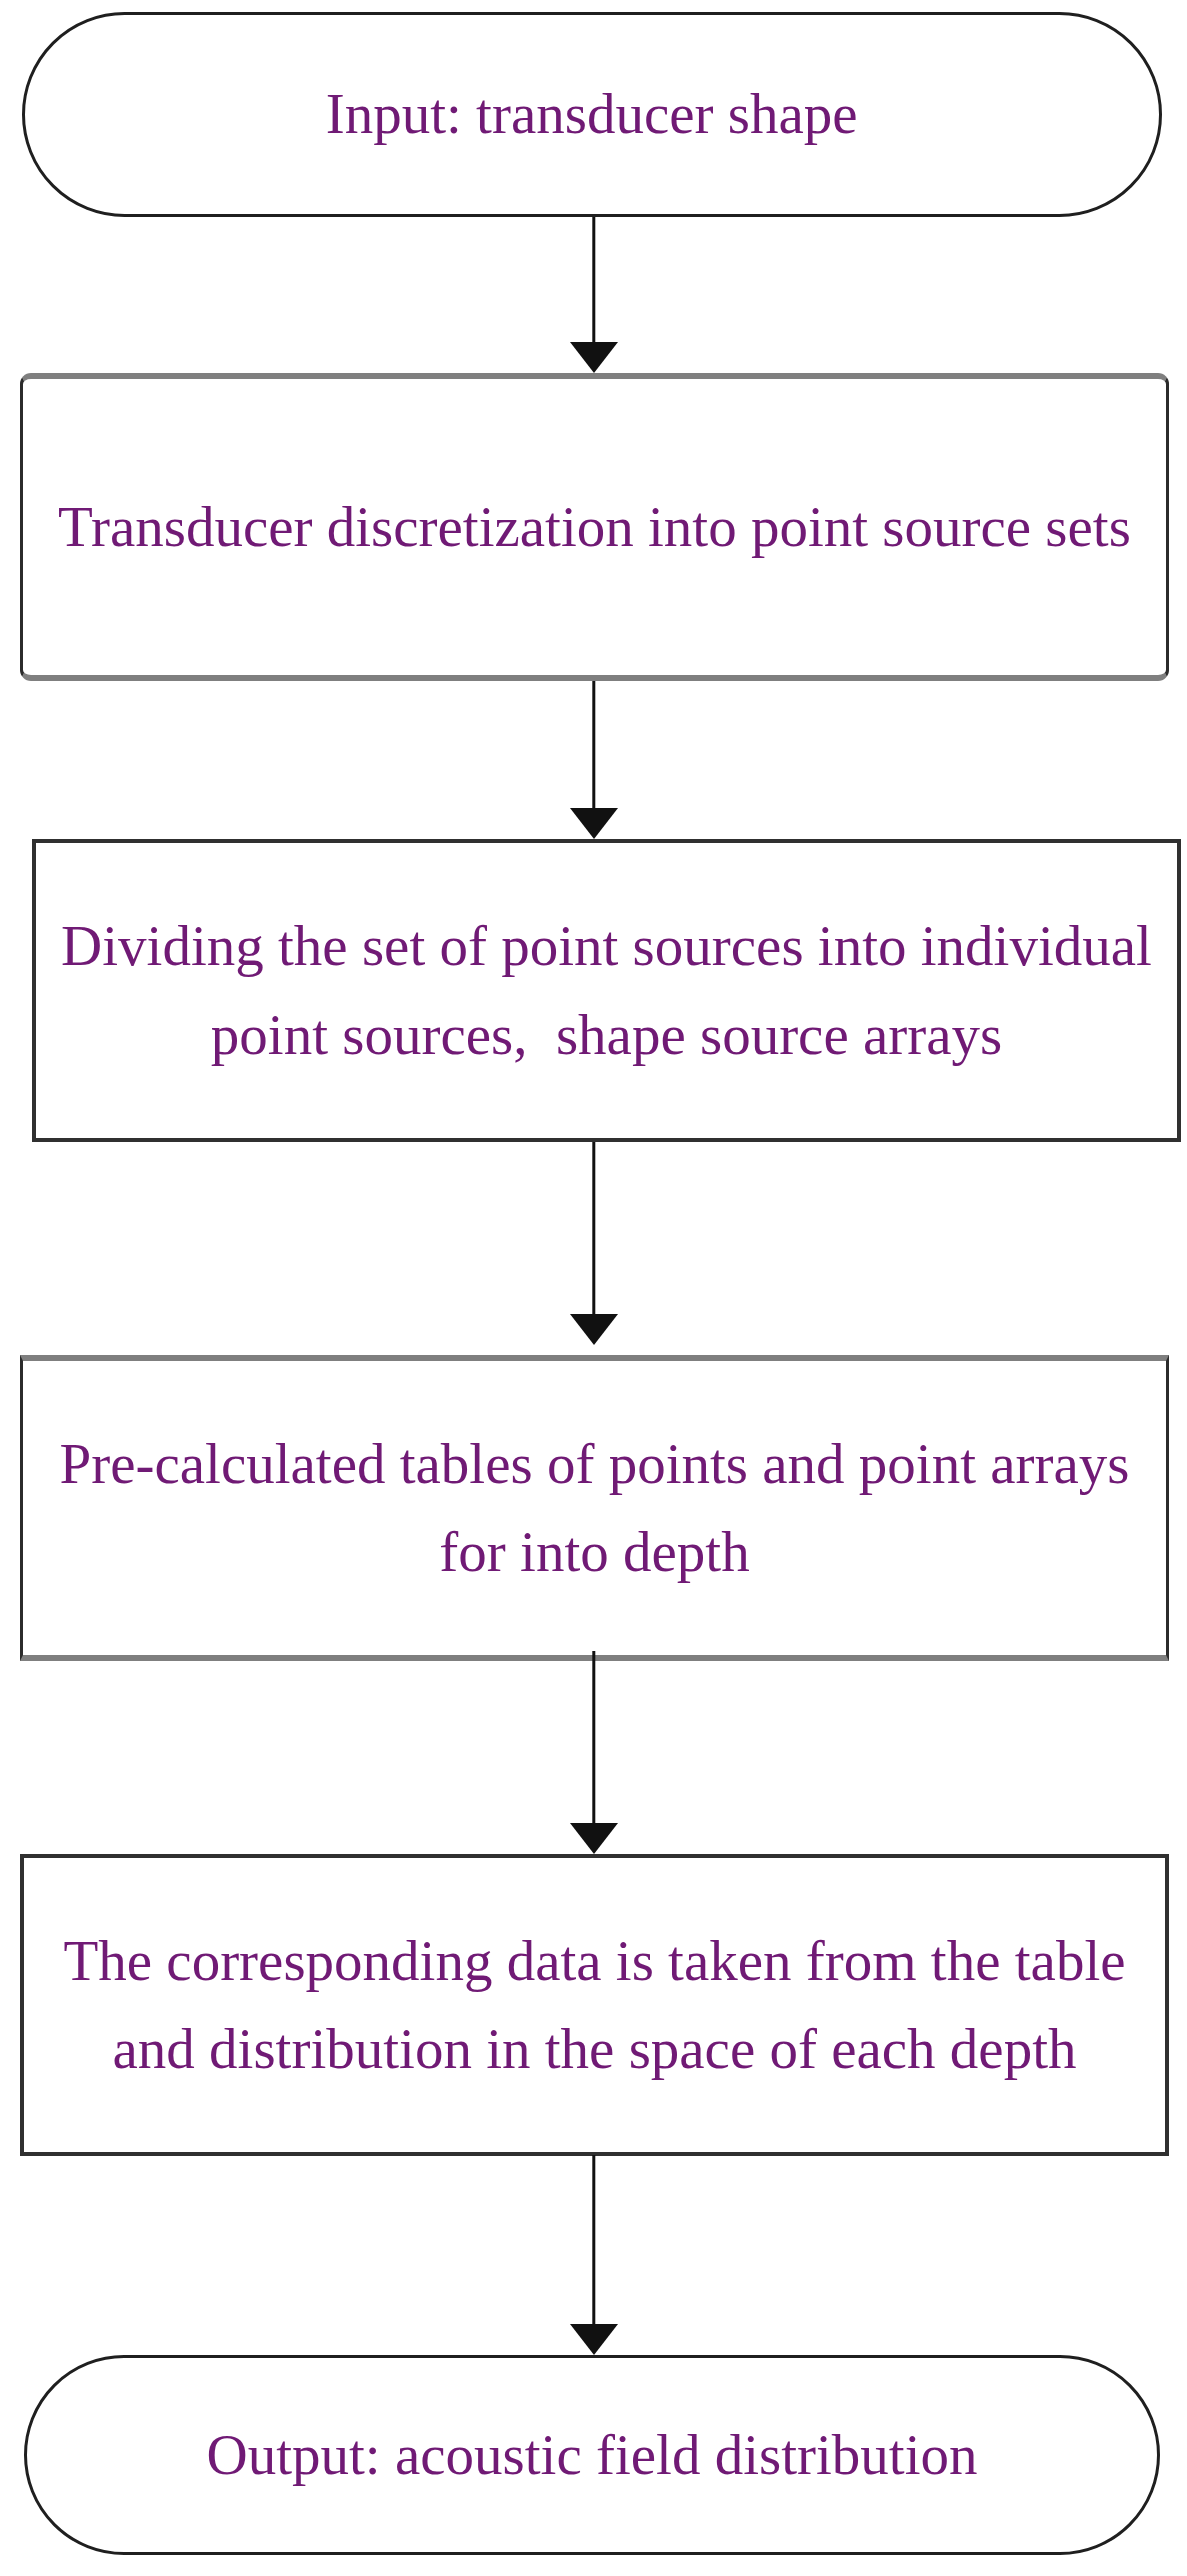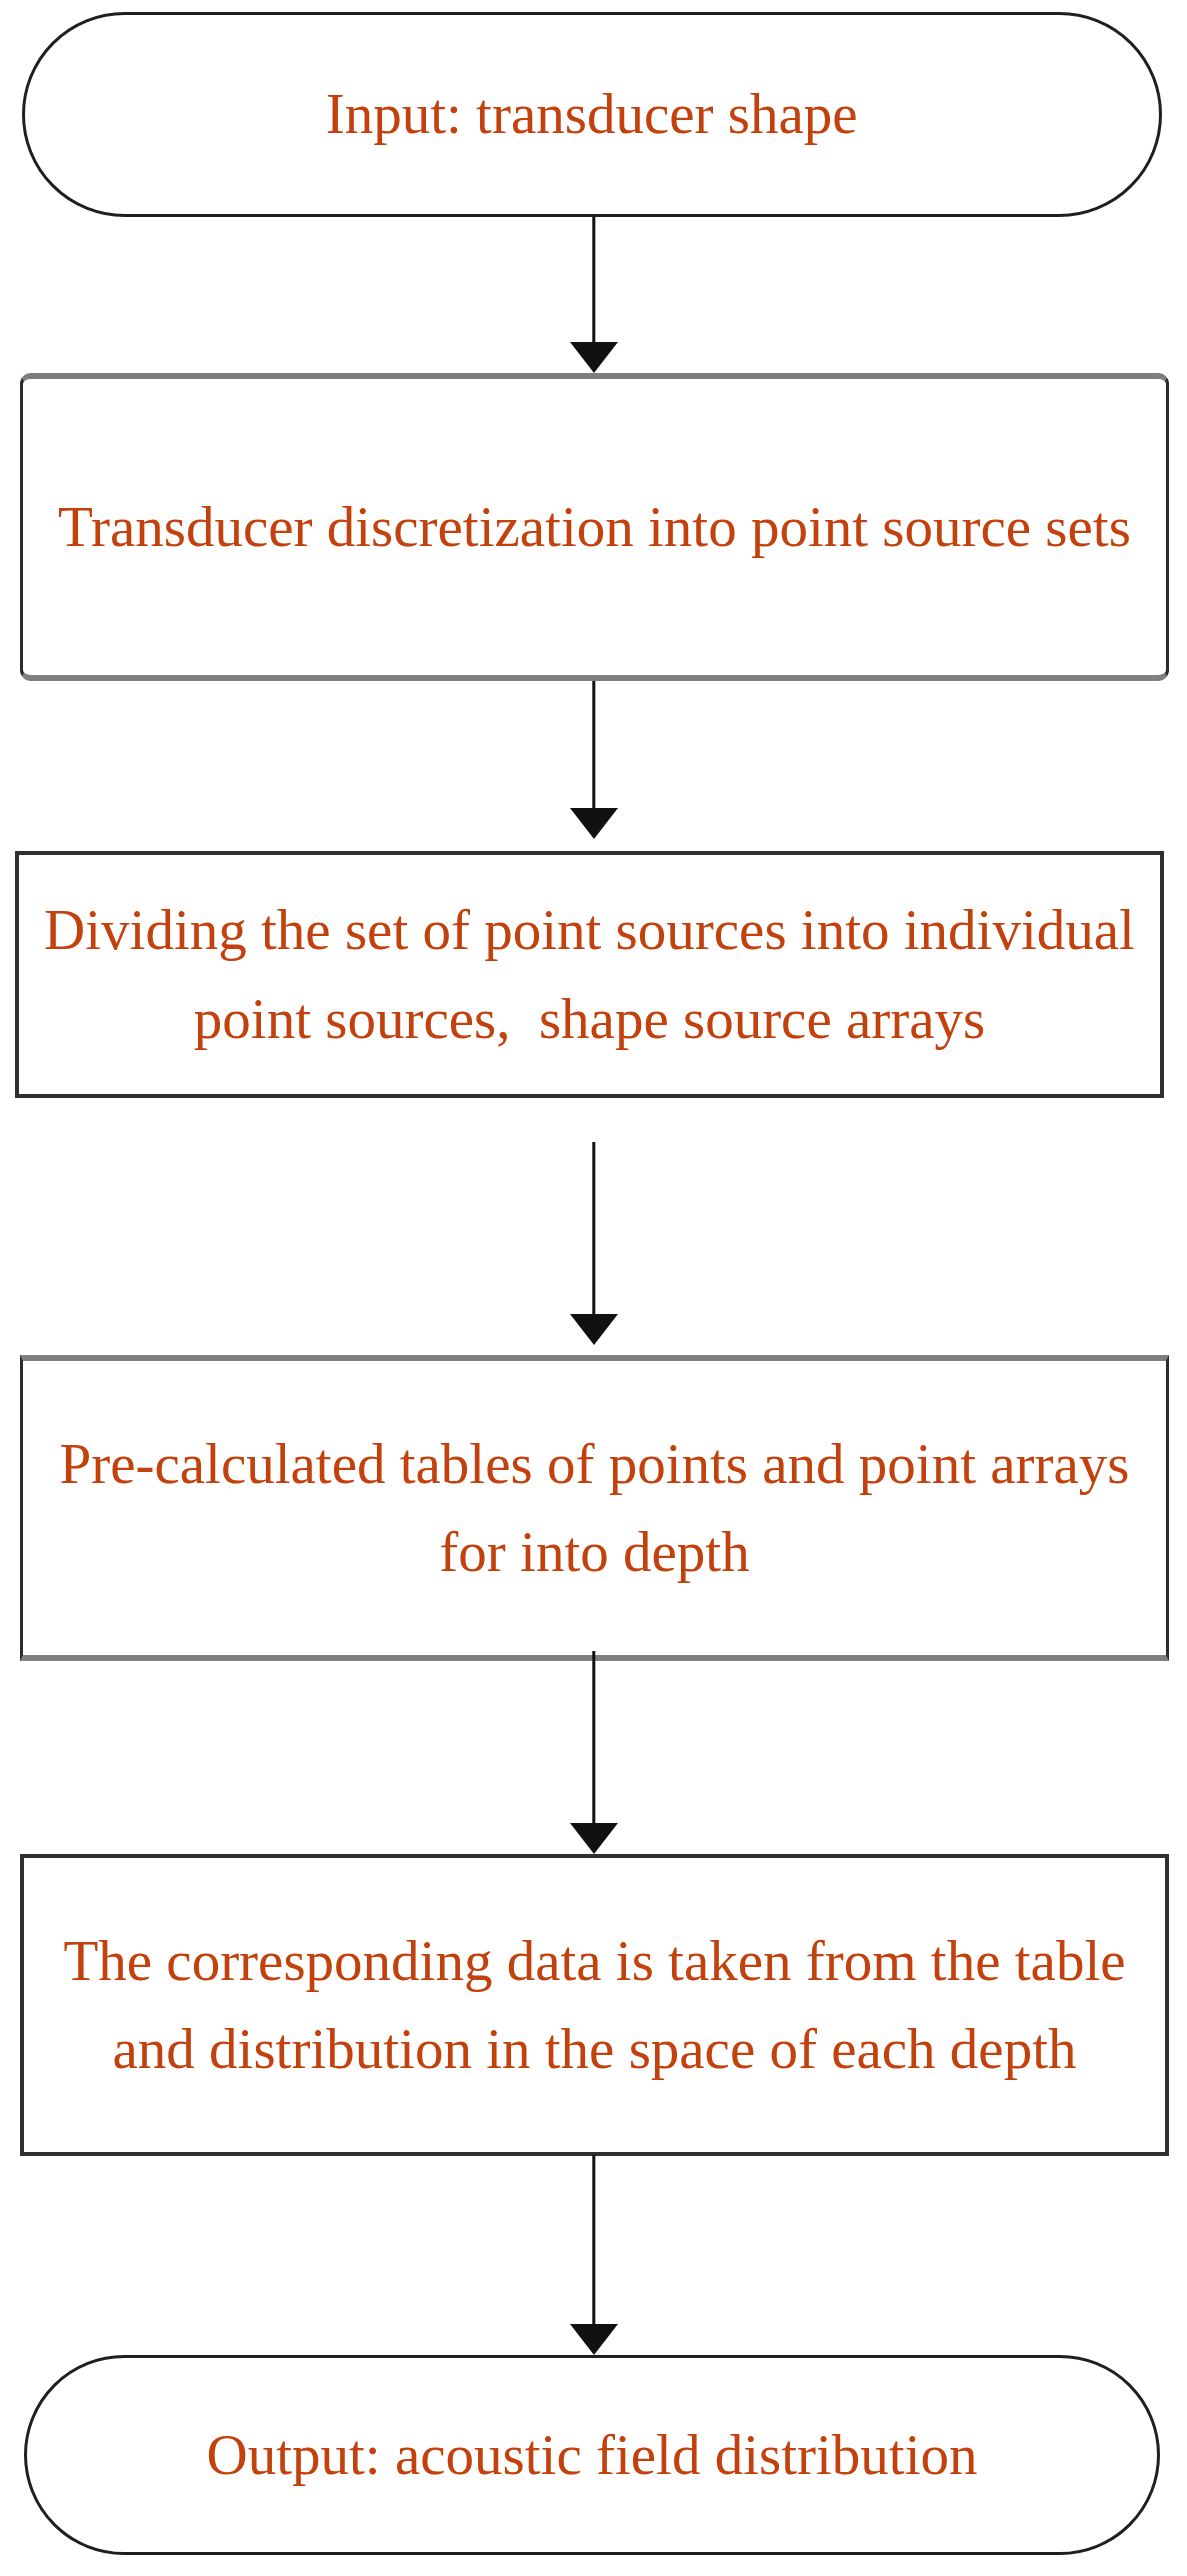--- a/index.html
+++ b/index.html
@@ -6,21 +6,21 @@
     margin: 0;
     padding: 0;
     background: #ffffff;
   }
   #canvas {
     position: relative;
     width: 1187px;
     height: 2576px;
     background: #ffffff;
     font-family: "Liberation Serif", "DejaVu Serif", serif;
-    color: #c2410c;
+    color: #701a75;
     overflow: hidden;
   }
   .node {
     position: absolute;
     box-sizing: border-box;
     background: #ffffff;
     display: flex;
     flex-direction: column;
     justify-content: center;
     align-items: center;
@@ -51,21 +51,21 @@
   .process-a {
     border-top: 6px solid #7f7f7f;
     border-bottom: 6px solid #7f7f7f;
     border-left: 3.4px solid #2b2b2b;
     border-right: 3.4px solid #2b2b2b;
   }
   .process-b {
     border: 4.3px solid #303030;
   }
   #node-discretization { left: 20px; top: 373px;  width: 1149px; height: 308px; border-radius: 11px; }
-  #node-dividing       { left: 15px; top: 839px;  width: 1149px; height: 247px; margin-top: 12px; }
+  #node-dividing       { left: 32px; top: 839px;  width: 1149px; height: 303px; }
   #node-tables         { left: 20px; top: 1345px; width: 1149px; height: 306px; margin-top: 10px; }
   #node-superimpose    { left: 20px; top: 1854px; width: 1149px; height: 302px; text-align: right; }
   
   .arrow {
     position: absolute;
     left: 570px;      
     width: 48px;
   }
   .arrow .shaft {
     position: absolute;

